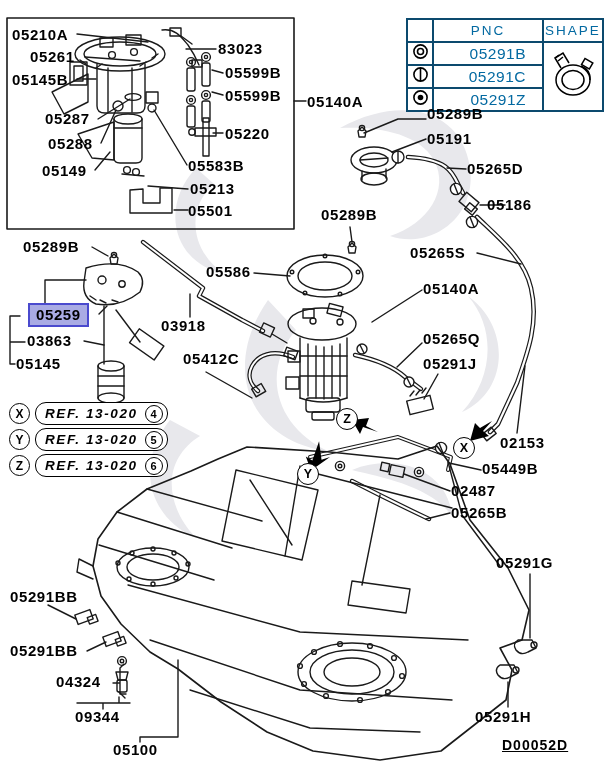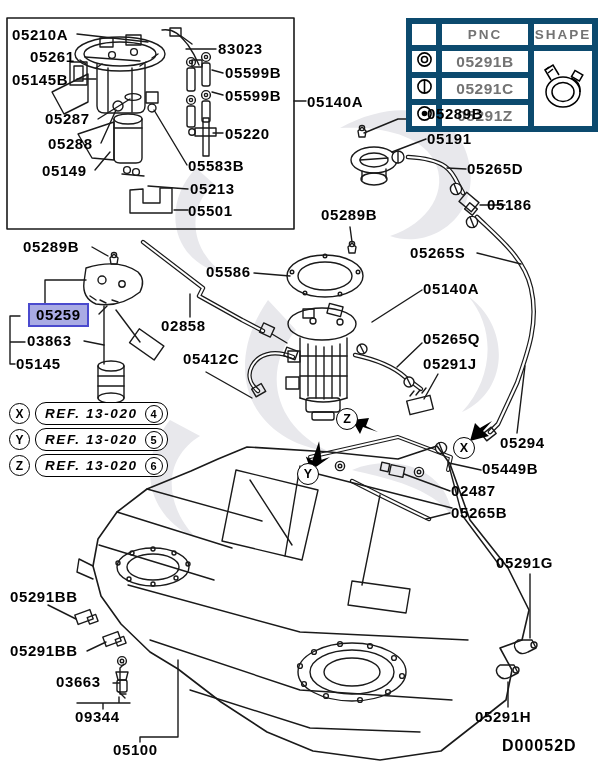--- a/index.html
+++ b/index.html
@@ -1,28 +1,28 @@
 <!DOCTYPE html>
 <html><head>
 <meta charset="utf-8">
 <style>
   html,body{margin:0;padding:0;background:#fff;}
   .stage{position:relative;width:609px;height:768px;background:#ffffff;overflow:hidden;
          font-family:"Liberation Sans",sans-serif;}
   svg.art{position:absolute;left:0;top:0;z-index:1;}
   .lbl{position:absolute;z-index:3;font-weight:bold;font-size:15px;letter-spacing:.6px;
        color:#000;white-space:nowrap;line-height:1;}
-  .lbl.sm{font-size:16px;letter-spacing:1px;}
+  .lbl.sm{font-size:14px;letter-spacing:1px;text-decoration:underline;}
   .hl{background:#a9abe4;border:2px solid #4a4ace;padding:2px 6px 3px 6px;}
   
   .pnc-table{position:absolute;left:406px;top:18px;z-index:3;border-collapse:collapse;background:#fff;}
-  .pnc-table td,.pnc-table th{border:6px solid #0c4a6e;padding:0;font-weight:bold;color:#737373;}
+  .pnc-table td,.pnc-table th{border:2px solid #0c4a6e;padding:0;font-weight:normal;color:#0369a1;}
   .pnc-table th{font-size:13.5px;letter-spacing:2px;height:20px;}
   .pnc-table td.sym{width:24px;text-align:center;height:21px;}
-  .pnc-table td.pnc{width:76px;font-size:15.5px;letter-spacing:.5px;padding:0 5px;text-align:center;}
+  .pnc-table td.pnc{width:76px;font-size:15.5px;letter-spacing:.5px;padding:0 16px;text-align:right;}
   .pnc-table td.shape{width:58px;text-align:center;}
   
   .marker{position:absolute;z-index:3;width:20px;height:20px;border:1.8px solid #000;border-radius:50%;
           background:#fff;display:flex;align-items:center;justify-content:center;
           font-weight:bold;font-size:12.5px;}
   
   .ref-row{position:absolute;z-index:3;display:flex;align-items:center;gap:5px;}
   .ref-letter{width:19px;height:19px;border:1.8px solid #000;border-radius:50%;background:#fff;
               display:flex;align-items:center;justify-content:center;font-weight:bold;font-size:12px;}
   .ref-box{border:1.9px solid #000;border-radius:11px;background:#fff;height:21px;
@@ -398,33 +398,33 @@
 <div class="lbl" style="left:427px;top:131px">05191</div>
 <div class="lbl" style="left:467px;top:161px">05265D</div>
 <div class="lbl" style="left:487px;top:197px">05186</div>
 <div class="lbl" style="left:410px;top:245px">05265S</div>
 <div class="lbl" style="left:321px;top:207px">05289B</div>
 <div class="lbl" style="left:206px;top:264px">05586</div>
 <div class="lbl" style="left:23px;top:239px">05289B</div>
 <div class="lbl hl" style="left:28px;top:303px">05259</div>
 <div class="lbl" style="left:27px;top:333px">03863</div>
 <div class="lbl" style="left:16px;top:356px">05145</div>
-<div class="lbl" style="left:161px;top:318px">02858</div>
+<div class="lbl" style="left:161px;top:318px">03918</div>
 <div class="lbl" style="left:183px;top:351px">05412C</div>
 <div class="lbl" style="left:423px;top:281px">05140A</div>
 <div class="lbl" style="left:423px;top:331px">05265Q</div>
 <div class="lbl" style="left:423px;top:356px">05291J</div>
-<div class="lbl" style="left:500px;top:435px">05294</div>
+<div class="lbl" style="left:500px;top:435px">02153</div>
 <div class="lbl" style="left:482px;top:461px">05449B</div>
 <div class="lbl" style="left:451px;top:483px">02487</div>
 <div class="lbl" style="left:451px;top:505px">05265B</div>
 <div class="lbl" style="left:496px;top:555px">05291G</div>
 <div class="lbl" style="left:10px;top:589px">05291BB</div>
 <div class="lbl" style="left:10px;top:643px">05291BB</div>
-<div class="lbl" style="left:56px;top:674px">03663</div>
+<div class="lbl" style="left:56px;top:674px">04324</div>
 <div class="lbl" style="left:75px;top:709px">09344</div>
 <div class="lbl" style="left:113px;top:742px">05100</div>
 <div class="lbl" style="left:475px;top:709px">05291H</div>
 <div class="lbl sm" style="left:502px;top:738px">D00052D</div>
 
 <div class="marker" style="left:453px;top:437px">X</div>
 <div class="marker" style="left:297px;top:463px">Y</div>
 <div class="marker" style="left:336px;top:408px">Z</div>
 
 <div class="ref-row" style="left:9px;top:402px">

